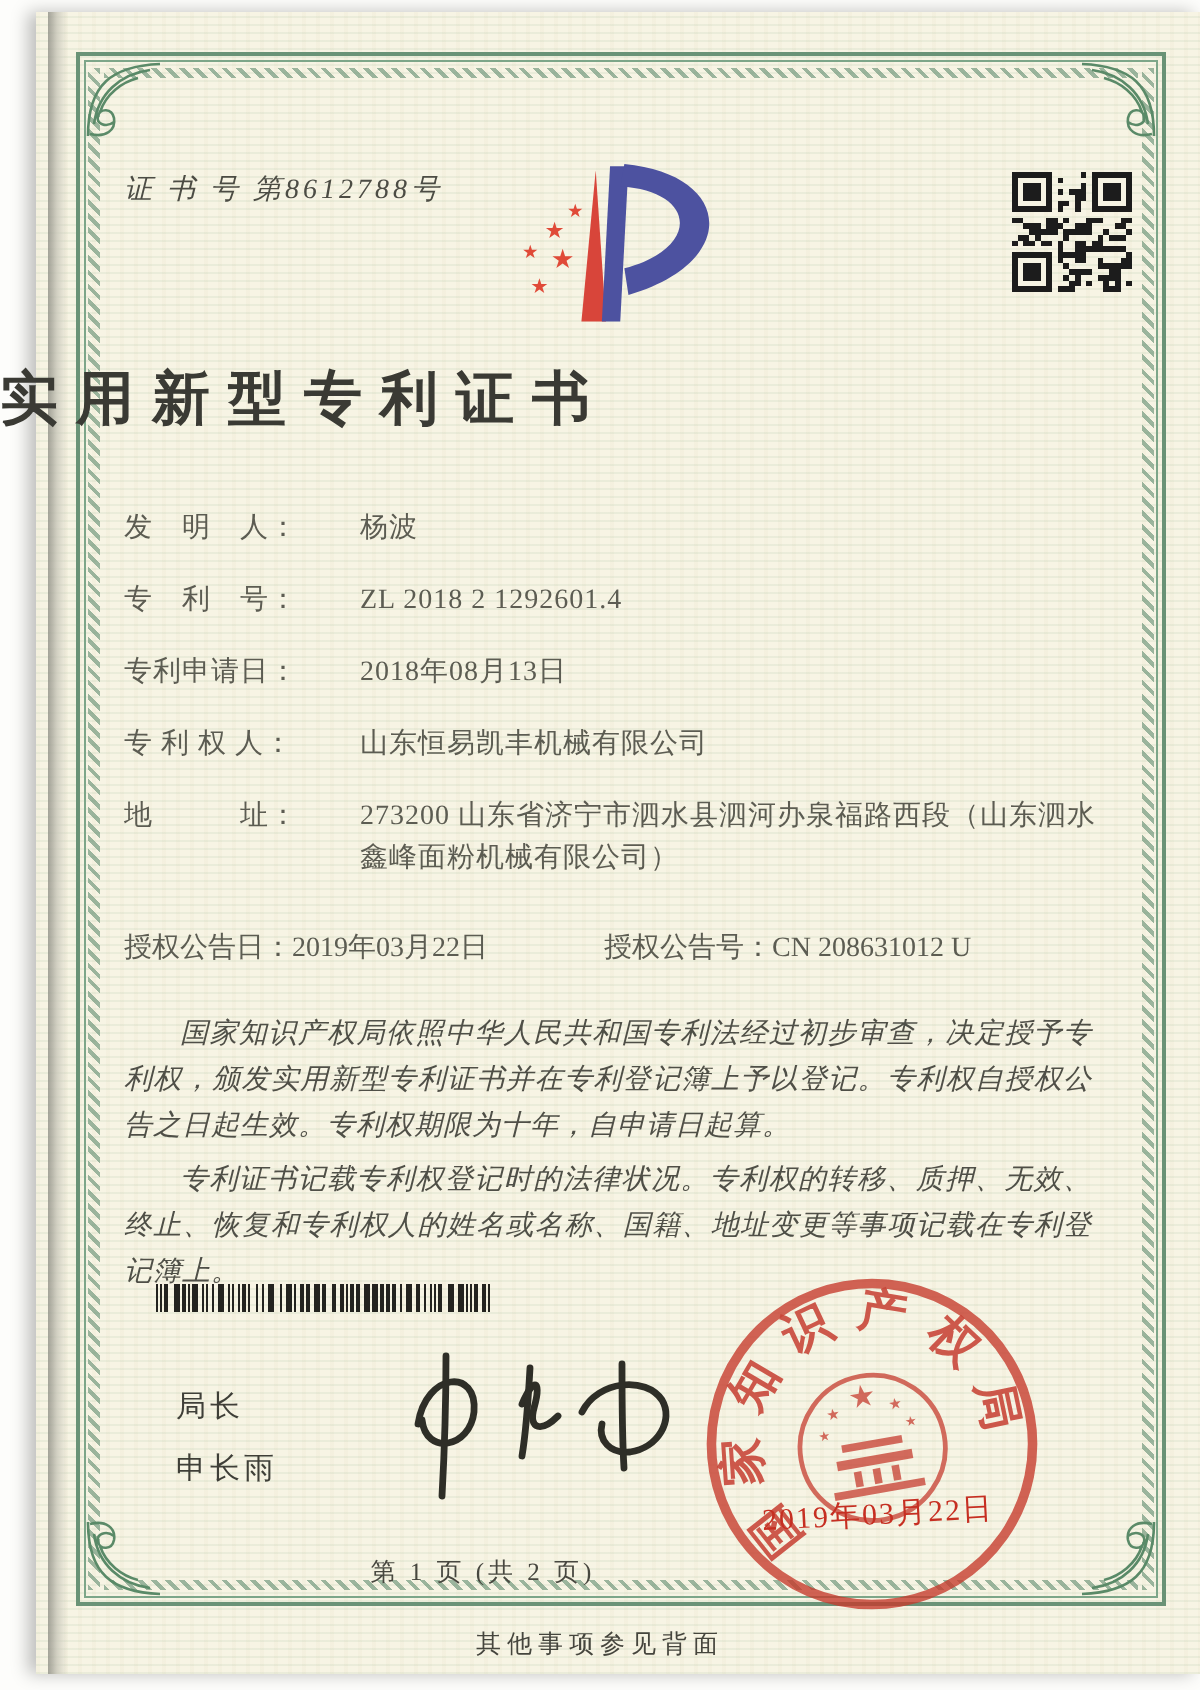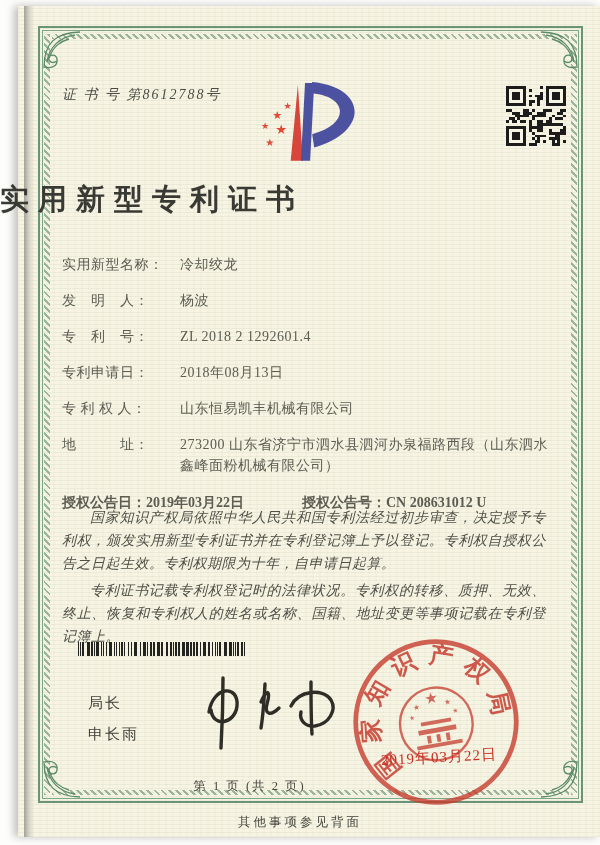--- a/index.html
+++ b/index.html
@@ -34,39 +34,39 @@
   #logo{position:absolute;left:252px;top:80px;}
   #qr{position:absolute;right:34px;top:86px;}
 
   .title{position:absolute;left:0;width:600px;top:180px;
     font-size:29px;font-weight:700;letter-spacing:9px;color:#3a3a34;}
 
   .fields{position:absolute;left:62px;top:254px;width:486px;font-size:14px;color:#5c5c52;}
   .frow{display:flex;margin-bottom:15px;line-height:21px;letter-spacing:.5px;}
   .flabel{width:118px;flex:none;white-space:pre;}
   .fvalue{flex:1;}
-  .grant-row{display:flex;margin-top:16px;line-height:21px;font-weight:bold;}
+  .grant-row{display:flex;margin-top:24px;line-height:21px;}
   .grant-row .pair{white-space:pre;}
   .grant-gap{width:58px;flex:none;}
 
   .body-text{position:absolute;left:62px;top:506px;width:484px;font-size:14px;
     line-height:23px;color:#4f4f47;text-align:justify;letter-spacing:.5px;font-style:italic;}
   .body-text p{margin:0 0 4px 0;text-indent:2em;}
 
   #barcode{position:absolute;left:78px;top:642px;}
 
   .sig-block{position:absolute;left:88px;top:694px;color:#3f3f38;font-size:15px;letter-spacing:2px;}
   .sig-block .line{margin-bottom:12px;}
   #signature{position:absolute;left:195px;top:672px;color:#2e2e27;}
 
   .seal{position:absolute;left:350px;top:636px;width:172px;height:172px;transform:rotate(-10deg);opacity:.92;}
   .seal-date{position:absolute;left:350px;top:748px;width:178px;text-align:center;
     font-size:15px;color:#c62f22;letter-spacing:1px;transform:rotate(-3deg);}
 
-  .page-footer{position:absolute;left:8px;width:483px;top:778px;text-align:center;
+  .page-footer{position:absolute;left:0;width:483px;top:778px;text-align:center;
     font-size:12.5px;color:#47473f;letter-spacing:2px;}
   .back-note{position:absolute;left:0;width:600px;top:814px;text-align:center;
     font-size:12.5px;color:#45453d;letter-spacing:3px;}
 </style>
 </head>
 <body>
 
 <div id="canvas">
   <div id="paper"></div>
   <div id="spine"></div>
@@ -230,24 +230,20 @@
       <rect x="16" y="2" width="3" height="3" fill="#1c1c1c"></rect>
       <rect x="0" y="14" width="7" height="7" fill="#1c1c1c"></rect>
       <rect x="1" y="15" width="5" height="5" fill="#f7f4e4"></rect>
       <rect x="2" y="16" width="3" height="3" fill="#1c1c1c"></rect>
     </svg>
 
   <div class="title">实用新型专利证书</div>
 
   <div class="fields">
     <div class="frow">
-      <span class="flabel">实用新型名称：</span>
-      <span class="fvalue">冷却绞龙</span>
-    </div>
-    <div class="frow">
       <span class="flabel">发　明　人：</span>
       <span class="fvalue">杨波</span>
     </div>
     <div class="frow">
       <span class="flabel">专　利　号：</span>
       <span class="fvalue">ZL 2018 2 1292601.4</span>
     </div>
     <div class="frow">
       <span class="flabel">专利申请日：</span>
       <span class="fvalue">2018年08月13日</span>

